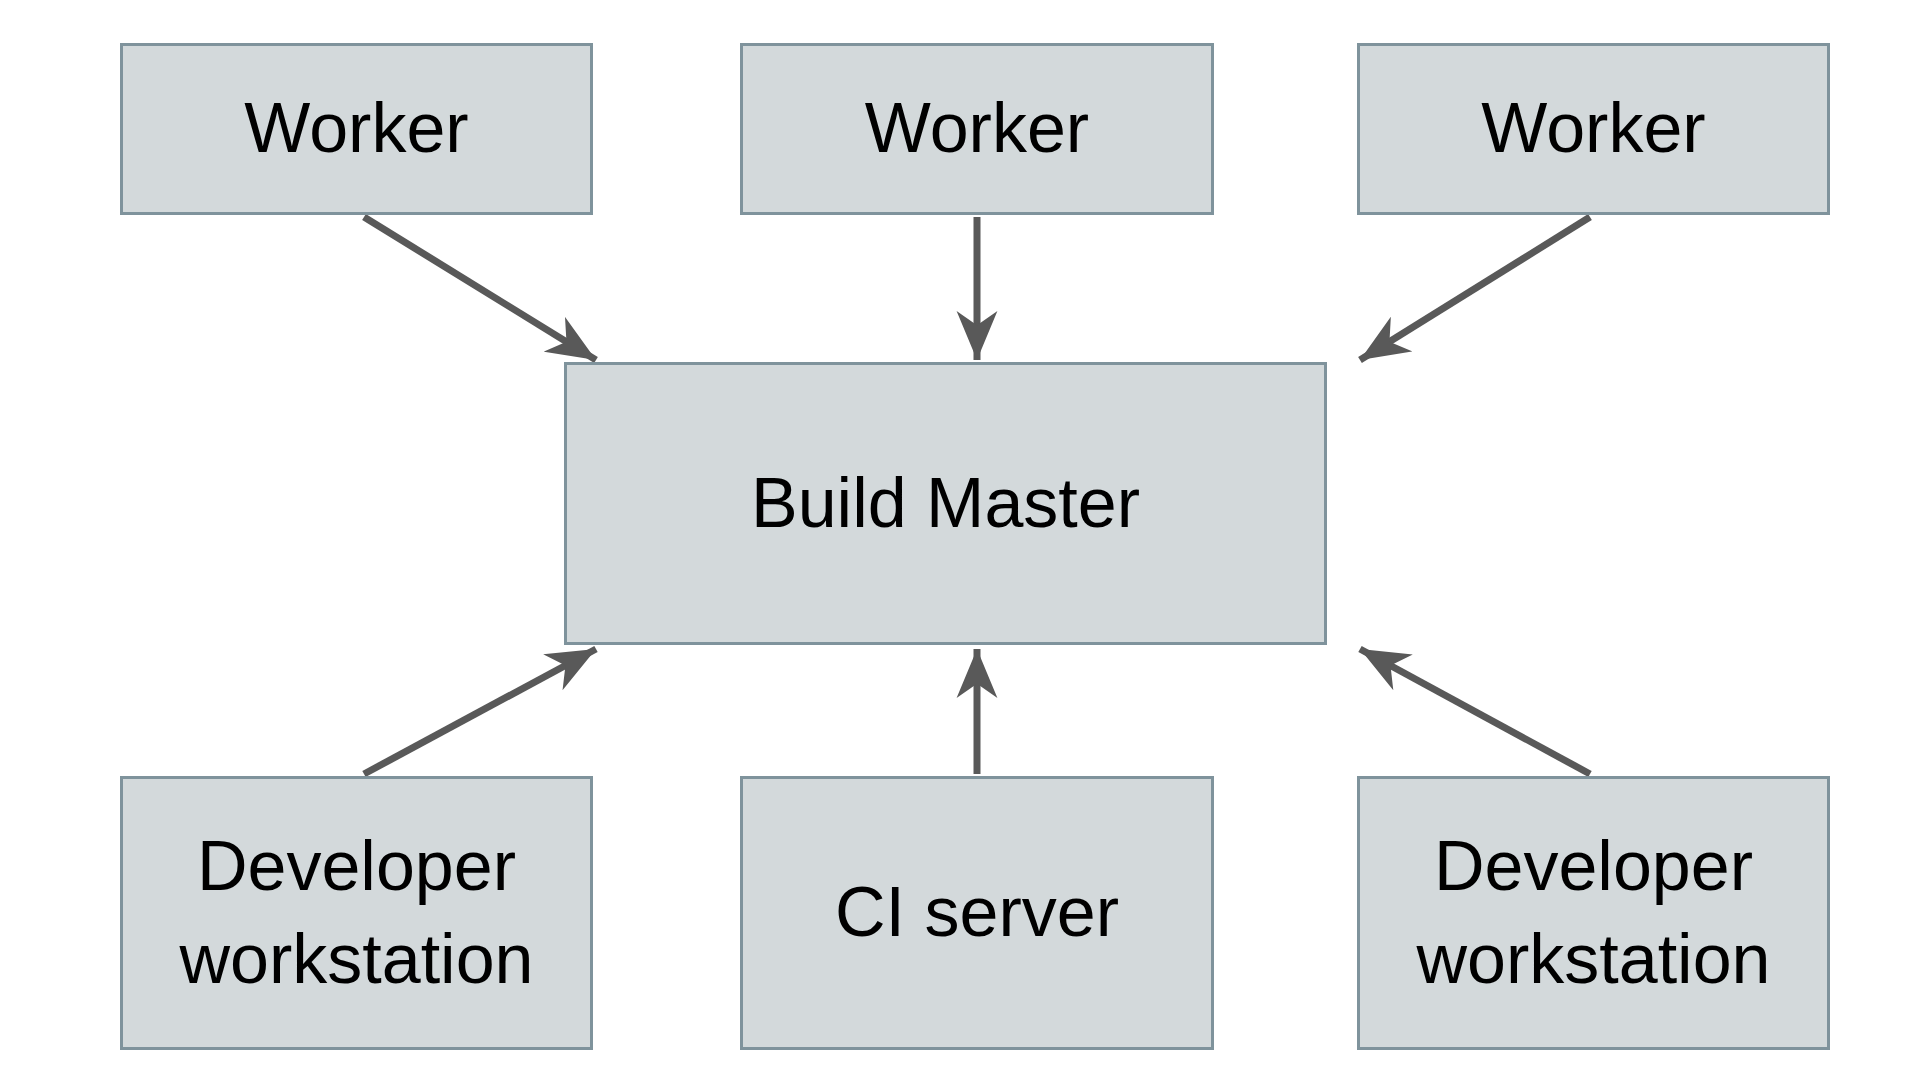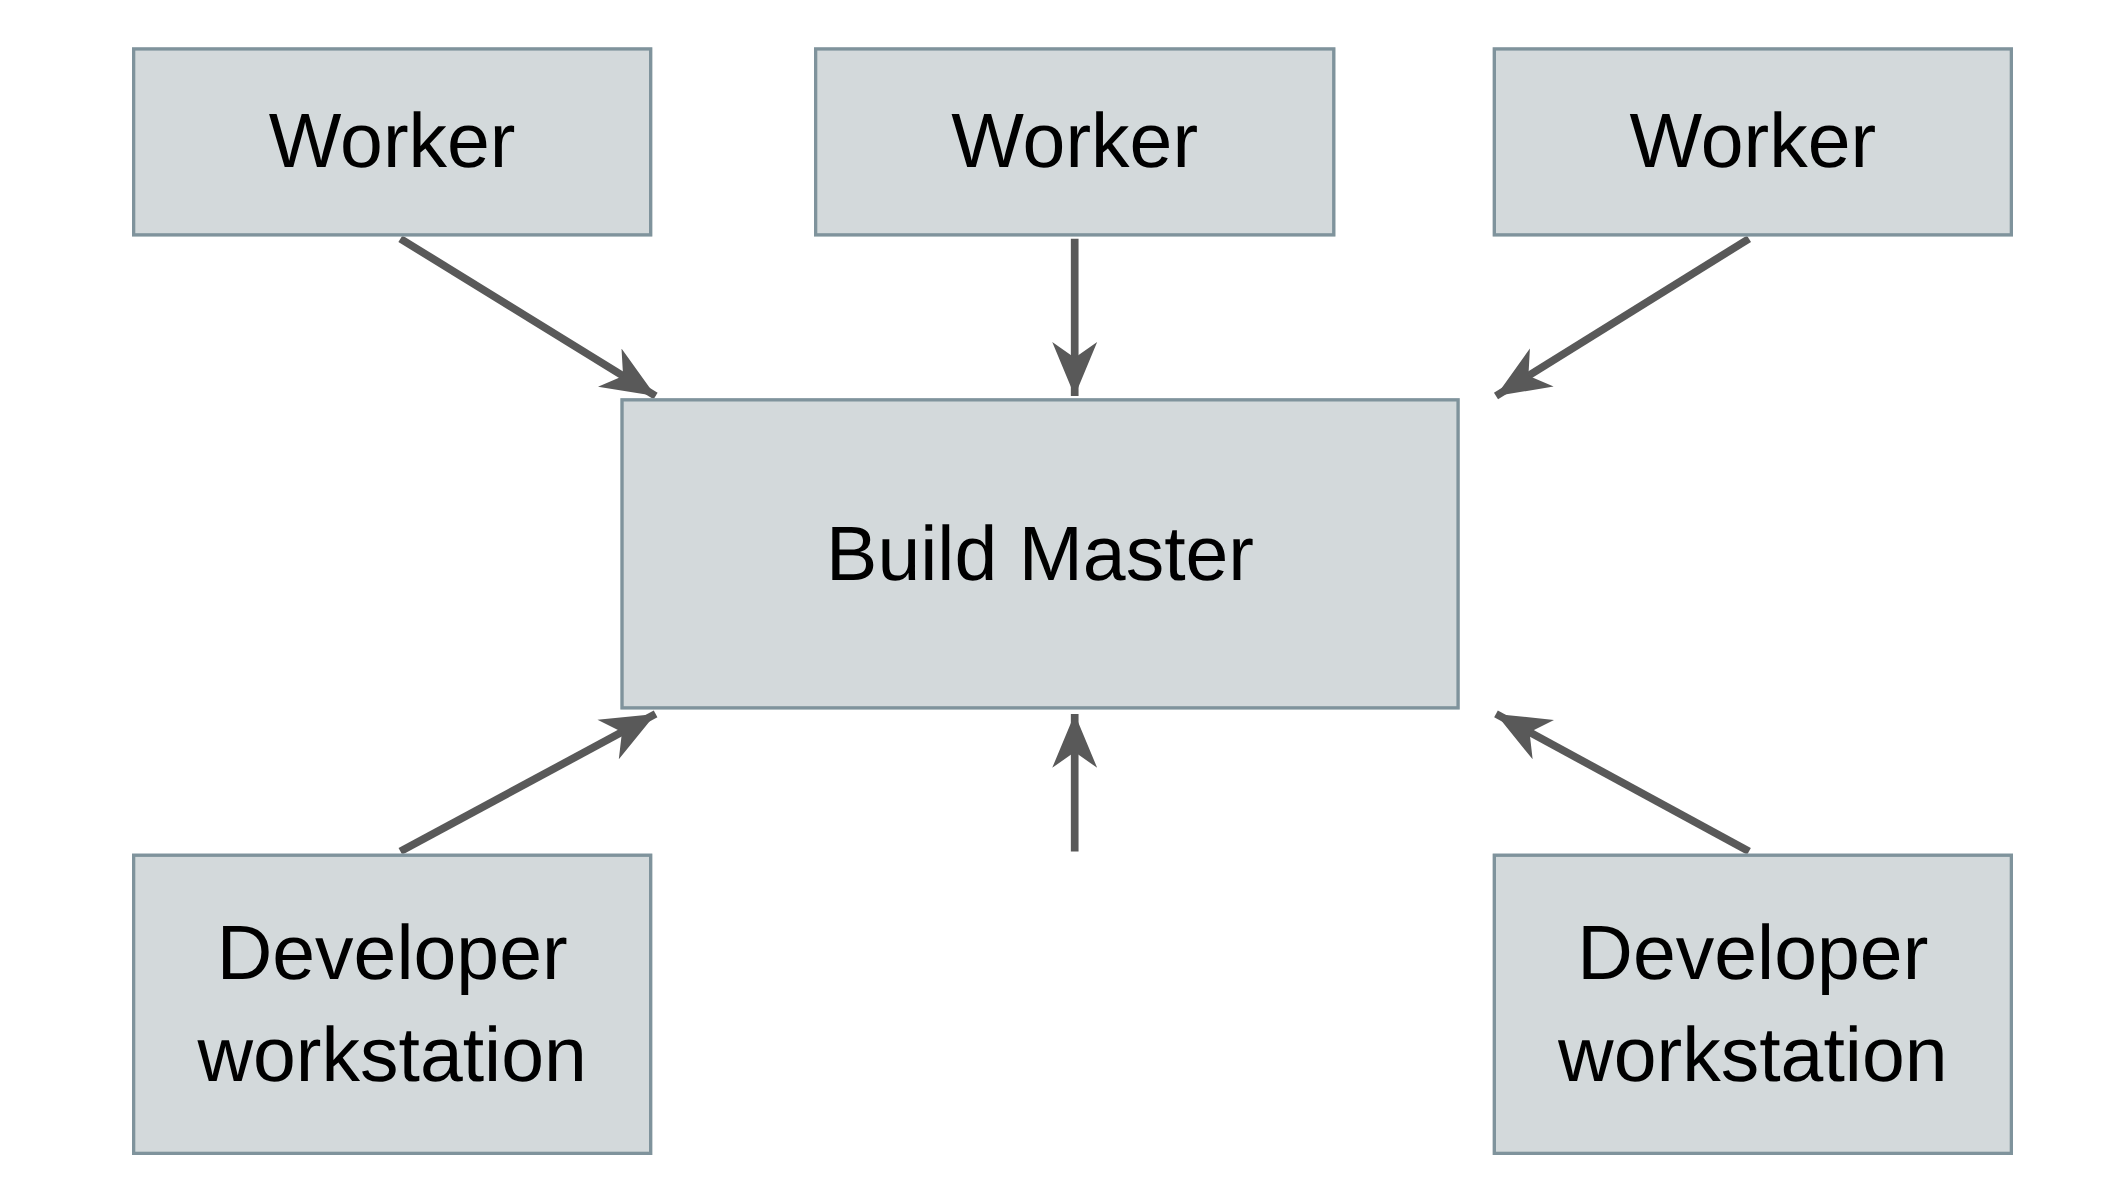--- a/index.html
+++ b/index.html
@@ -76,18 +76,21 @@
   </div>
 
   <div class="node" style="left:564px; top:362px; width:763px; height:283px;">
     <span>Build Master</span>
   </div>
 
   <div class="node" style="left:120px; top:776px; width:473px; height:274px;">
     <span>Developer workstation</span>
   </div>
 
+  <div class="node" style="left:740px; top:776px; width:474px; height:274px;">
+    <span>CI server</span>
+  </div>
 
   <div class="node" style="left:1357px; top:776px; width:473px; height:274px;">
     <span>Developer workstation</span>
   </div>
 
 </div>
 
 </body></html>

